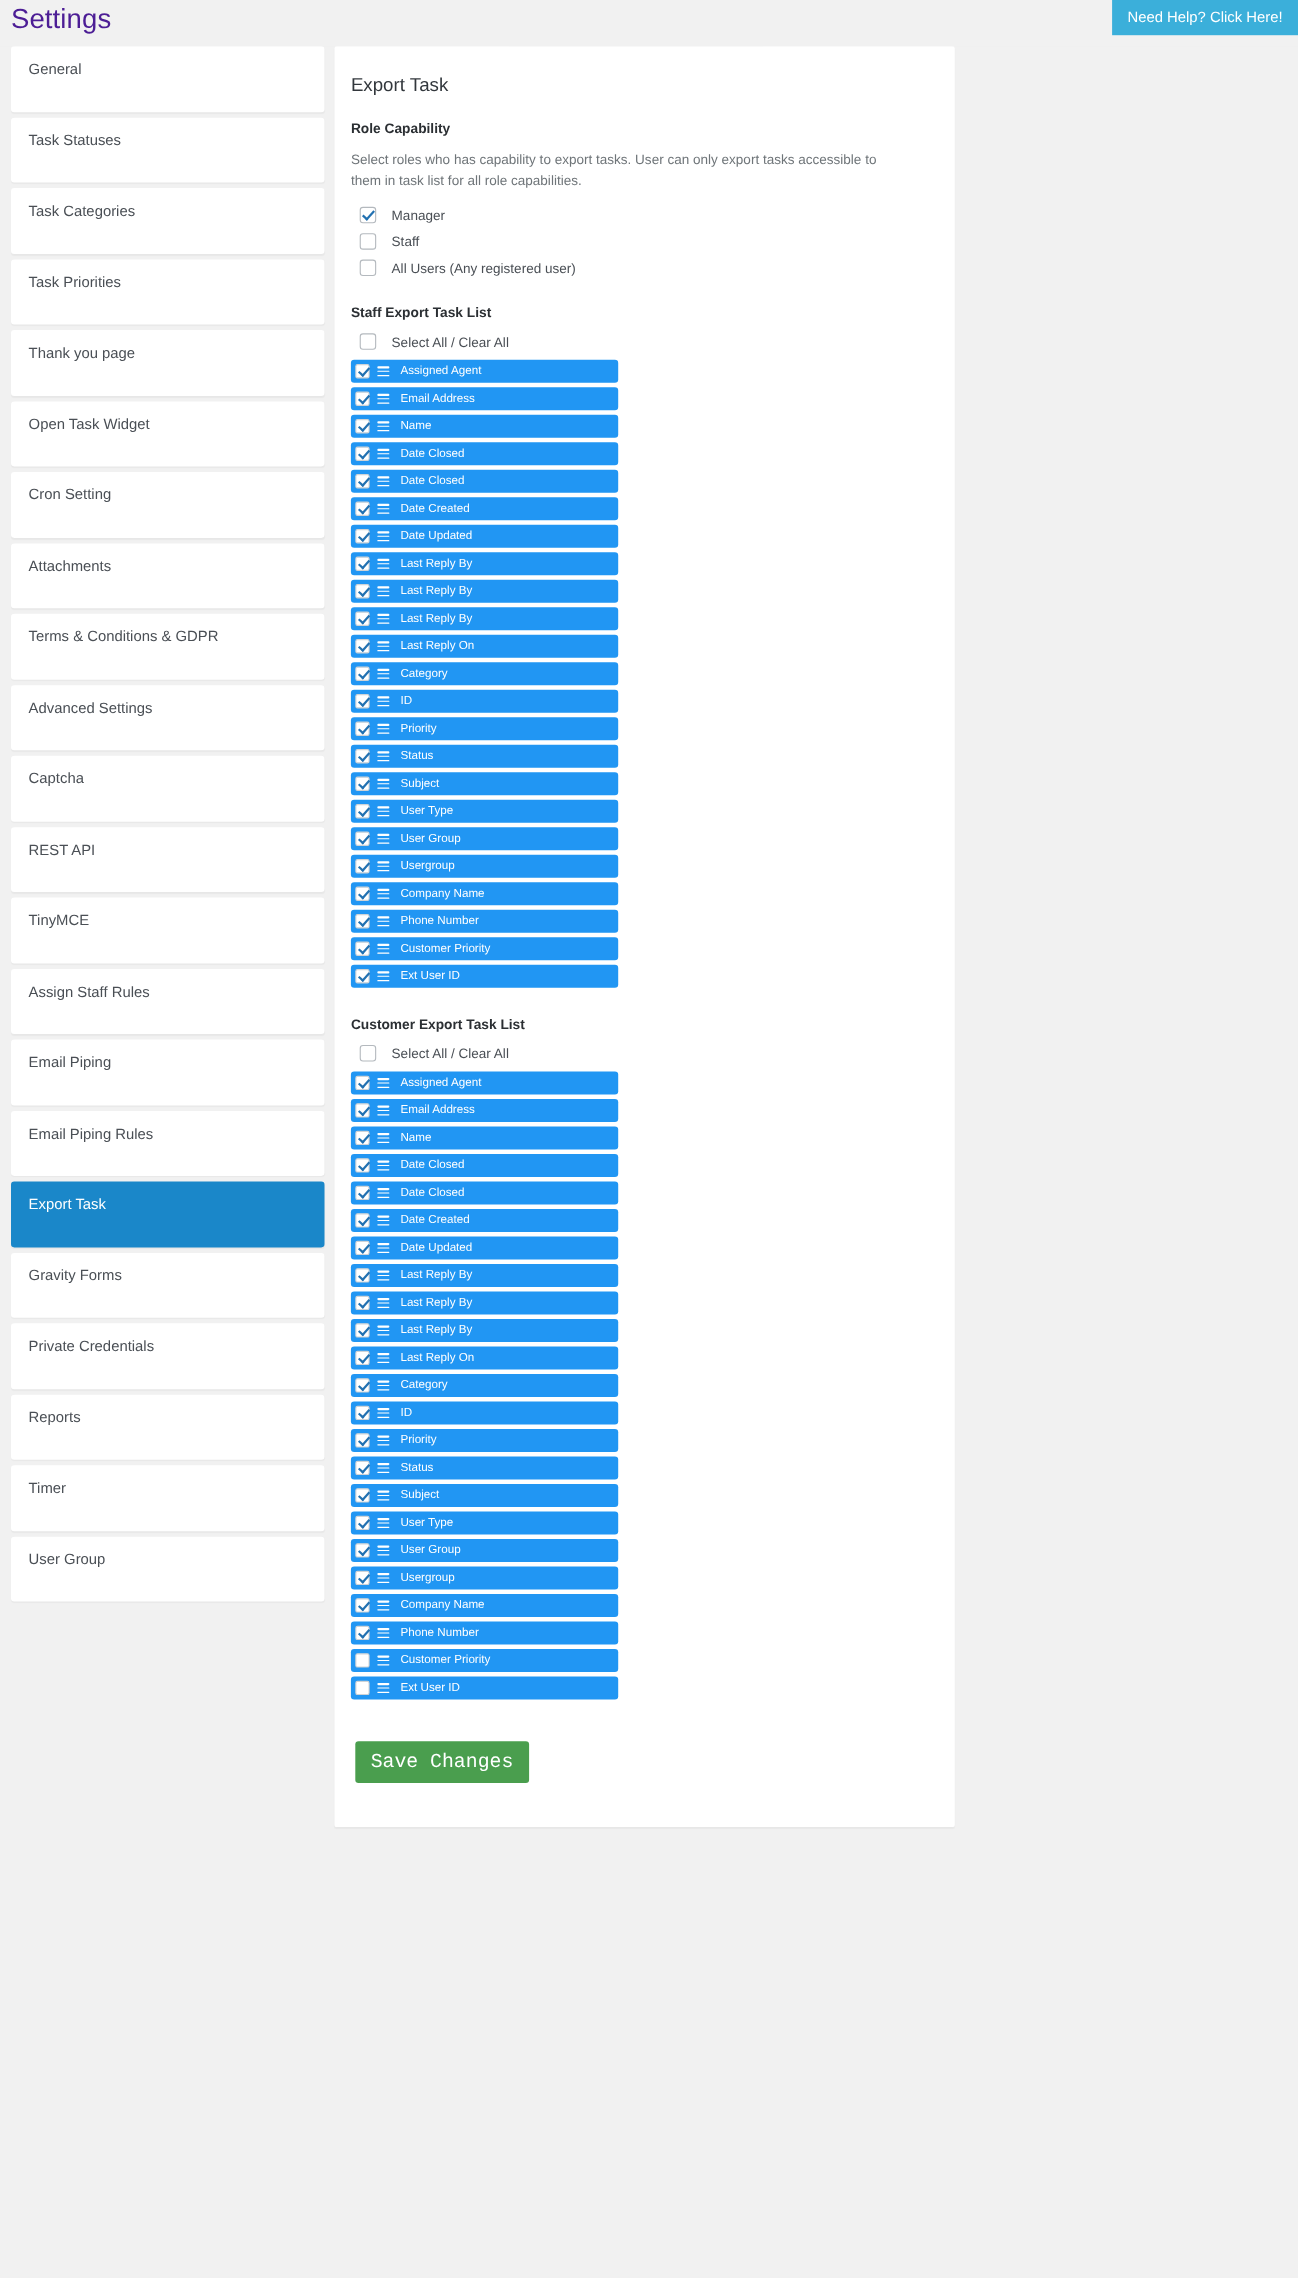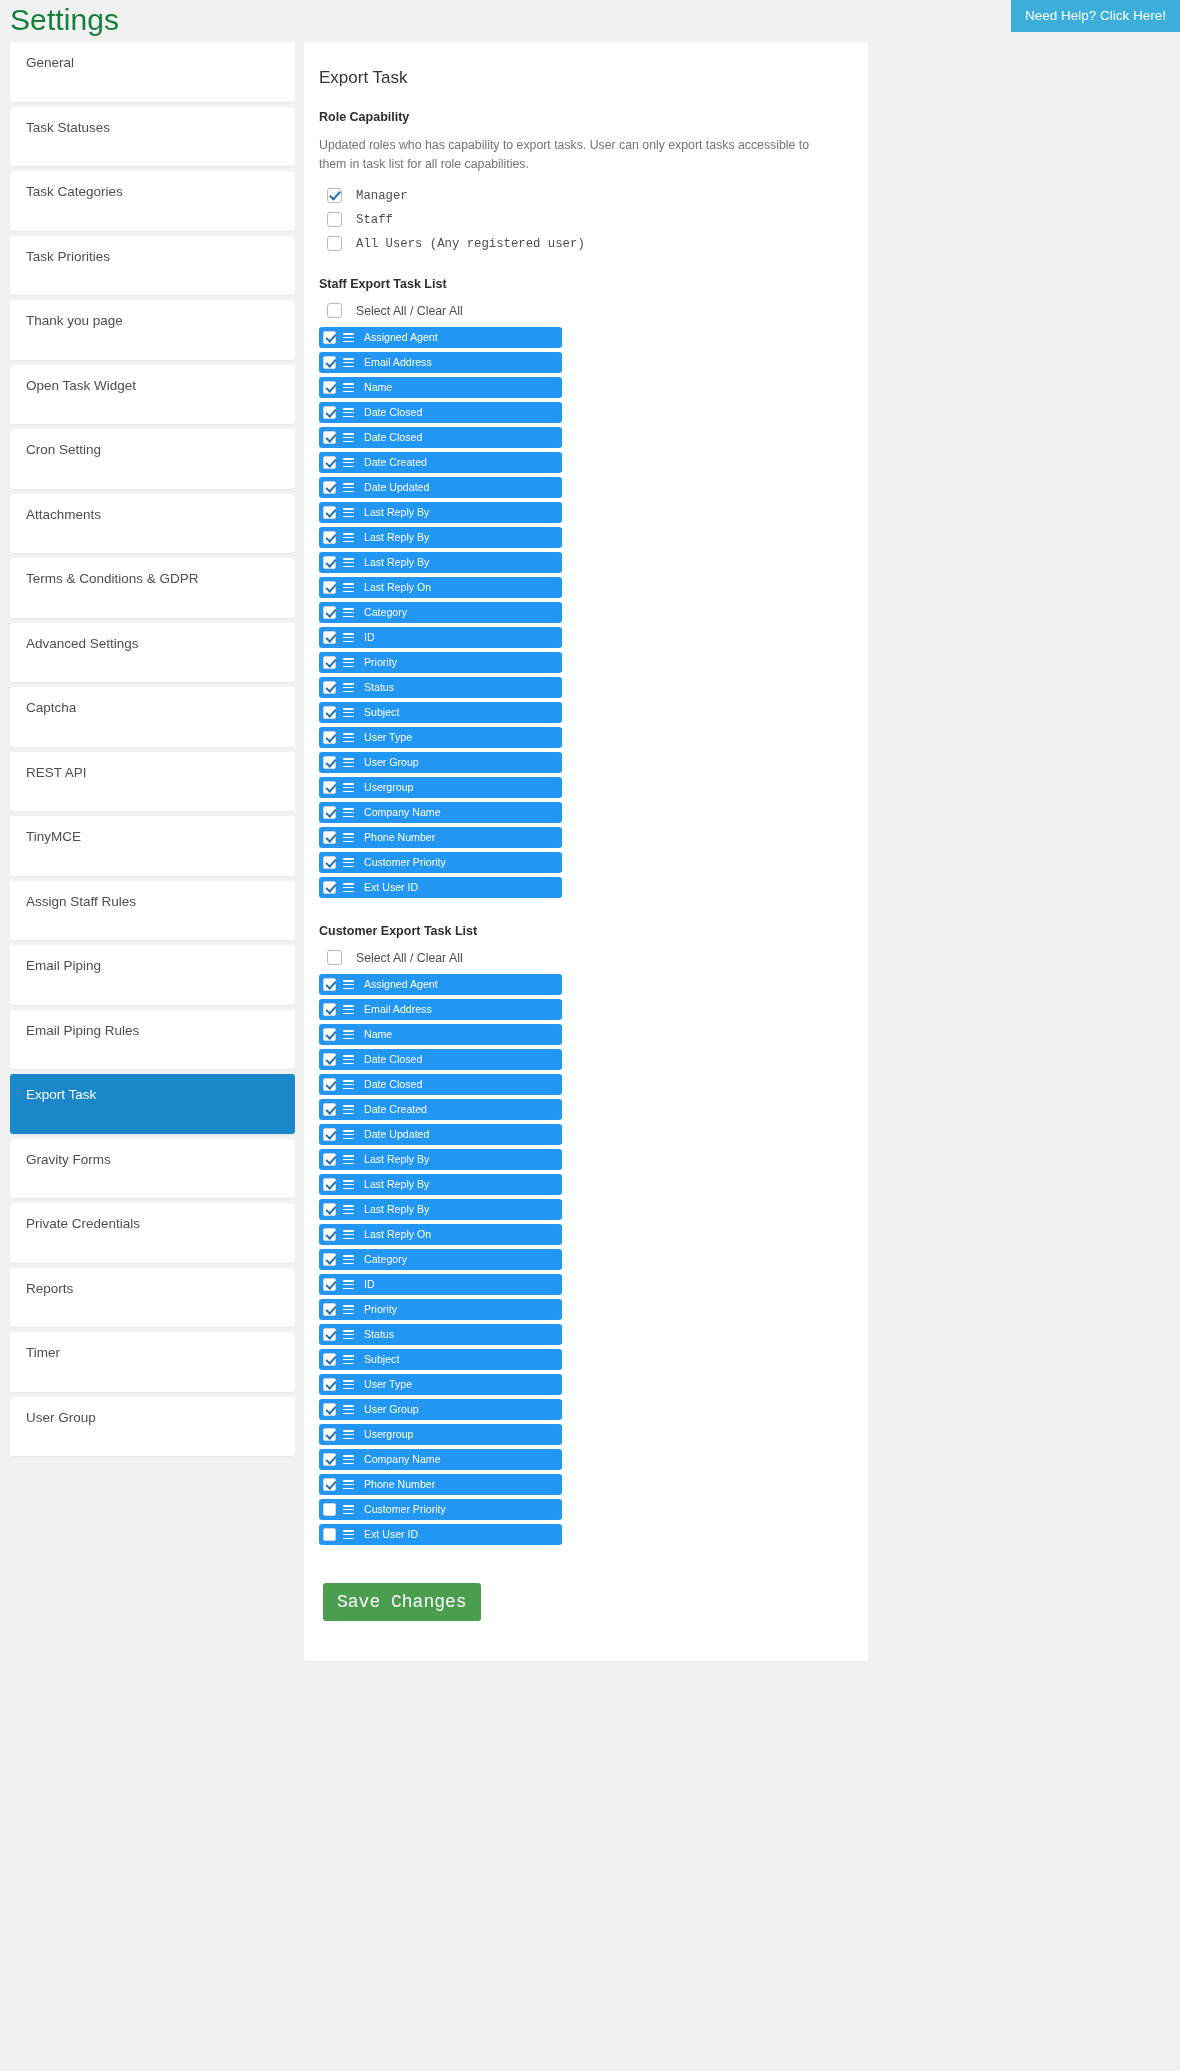--- a/index.html
+++ b/index.html
@@ -12,23 +12,23 @@
 
   
   .topbar {
     position: relative;
     height: 42px;
     background: #f1f1f1;
   }
   .page-title {
     position: absolute;
     left: 10px; top: 3px;
-    font-size: 30px;
+    font-size: 25px;
     font-weight: 400;
-    color: #15803d;
+    color: #4c1d95;
     letter-spacing: 0.1px;
   }
   .need-help-btn {
     position: absolute;
     right: 0px; top: 0px;
     background: #3bafda;
     color: #ffffff;
     font-size: 13.5px;
     padding: 8px 14px 9px 14px;
     border: none;
@@ -96,21 +96,20 @@
     margin: 0 0 14px 0;
     max-width: 508px;
   }
 
   
   .cb-row {
     display: flex;
     align-items: center;
     margin: 0 0 9px 0;
     padding-left: 8px;
-    font-family: Liberation Mono, monospace;
   }
   .cb {
     width: 15px; height: 15px;
     flex: 0 0 15px;
     border: 1px solid #b4b9be;
     border-radius: 3px;
     background: #fff;
     position: relative;
     cursor: pointer;
   }
@@ -243,21 +242,21 @@
       <div class="side-item">Reports</div>
       <div class="side-item">Timer</div>
       <div class="side-item">User Group</div>
     </nav>
 
   <section class="panel">
     <div class="panel-inner">
       <h2>Export Task</h2>
 
       <div class="section-label">Role Capability</div>
-      <p class="desc">Updated roles who has capability to export tasks. User can only export tasks accessible to them in task list for all role capabilities.</p>
+      <p class="desc">Select roles who has capability to export tasks. User can only export tasks accessible to them in task list for all role capabilities.</p>
 
       <div id="roles">
           <div class="cb-row">
             <span class="cb checked"></span>
             <span class="cb-label">Manager</span>
           </div>
           <div class="cb-row">
             <span class="cb"></span>
             <span class="cb-label">Staff</span>
           </div>

